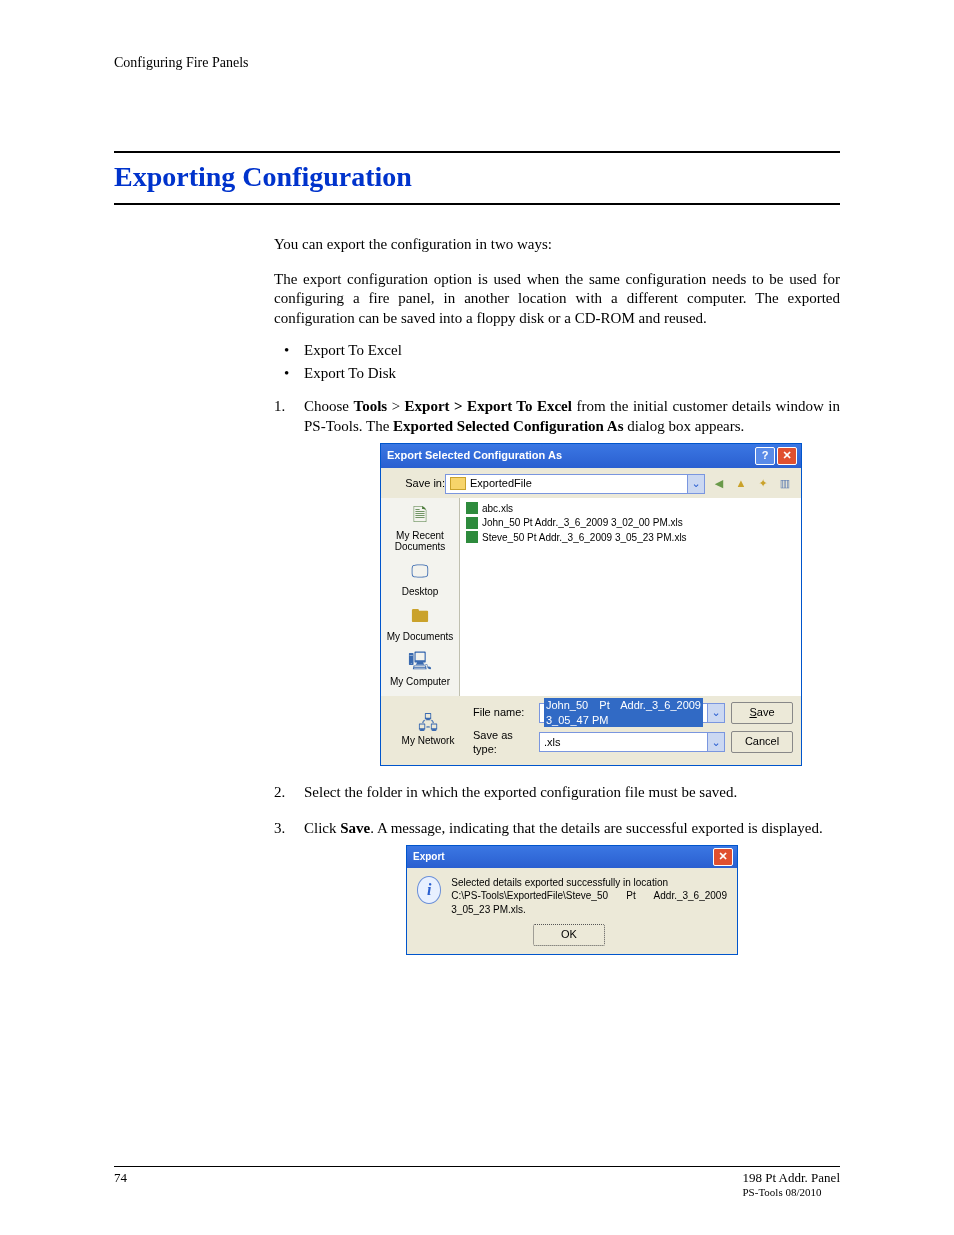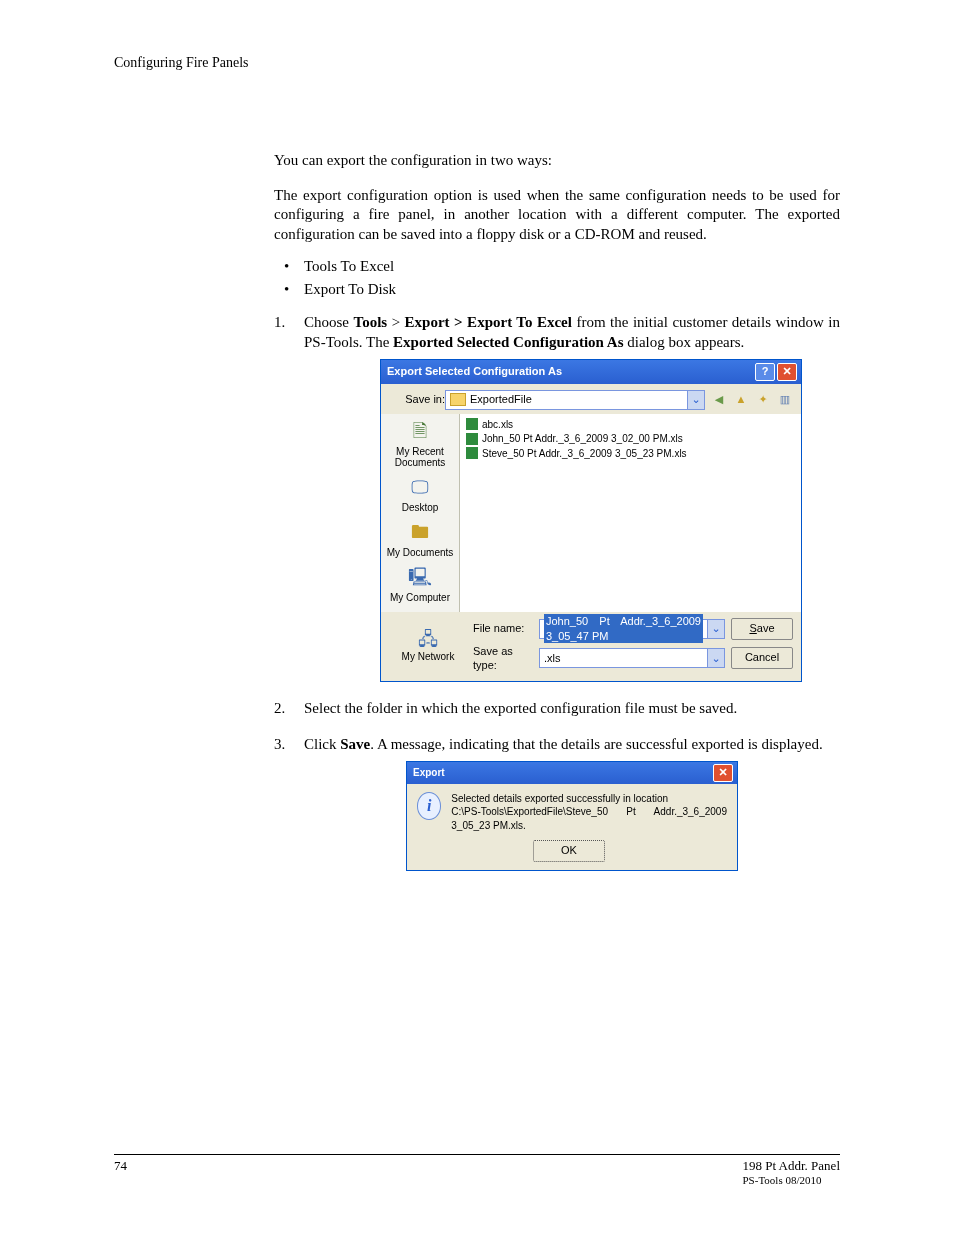--- a/index.html
+++ b/index.html
@@ -215,21 +215,21 @@
     display: flex; align-items: center; justify-content: center;
     font-size: 16px;
     font-family: Georgia, serif;
   }
   .msg-btnrow { text-align: center; padding: 4px 6px 8px 0; }
   .msg-btnrow .btn { width: 70px; display: inline-block; border: 1px dotted #555; }
   
   .footer {
     position: absolute;
     left: 114px; right: 114px;
-    bottom: 48px;
+    bottom: 36px;
     border-top: 1px solid #000;
     padding-top: 3px;
     display: flex;
     font-size: 13px;
   }
   .footer .spacer { flex: 1; }
   .footer .right { line-height: 1.2; }
   .footer .right .sub { font-size: 11px; }
   .folder-icn {
     width: 14px; height: 11px;
@@ -237,27 +237,28 @@
     border: 1px solid #caa22b;
     display: inline-block;
   }
 </style>
 </head>
 <body>
 <div class="page">
 
   <div class="running-head">Configuring Fire Panels</div>
 
+  <div class="section-title">Exporting Configuration</div>
 
   <div class="body-indent">
     <p class="para">You can export the configuration in two ways:</p>
     <p class="para">The export configuration option is used when the same configuration needs to be used for configuring a fire panel, in another location with a different computer. The exported configuration can be saved into a floppy disk or a CD-ROM and reused.</p>
 
     <ul class="bullet-list">
-      <li>Tools To Excel</li>
+      <li>Export To Excel</li>
       <li>Export To Disk</li>
     </ul>
 
 
     <ol class="num-list">
       <li>
         <span>Choose </span><b>Tools</b><span> &gt; </span><b>Export &gt; Export To Excel</b><span> from the initial customer details window in PS-Tools. The </span><b>Exported Selected Configuration As</b><span> dialog box appears.</span>
 
         
         <div class="saveas">

